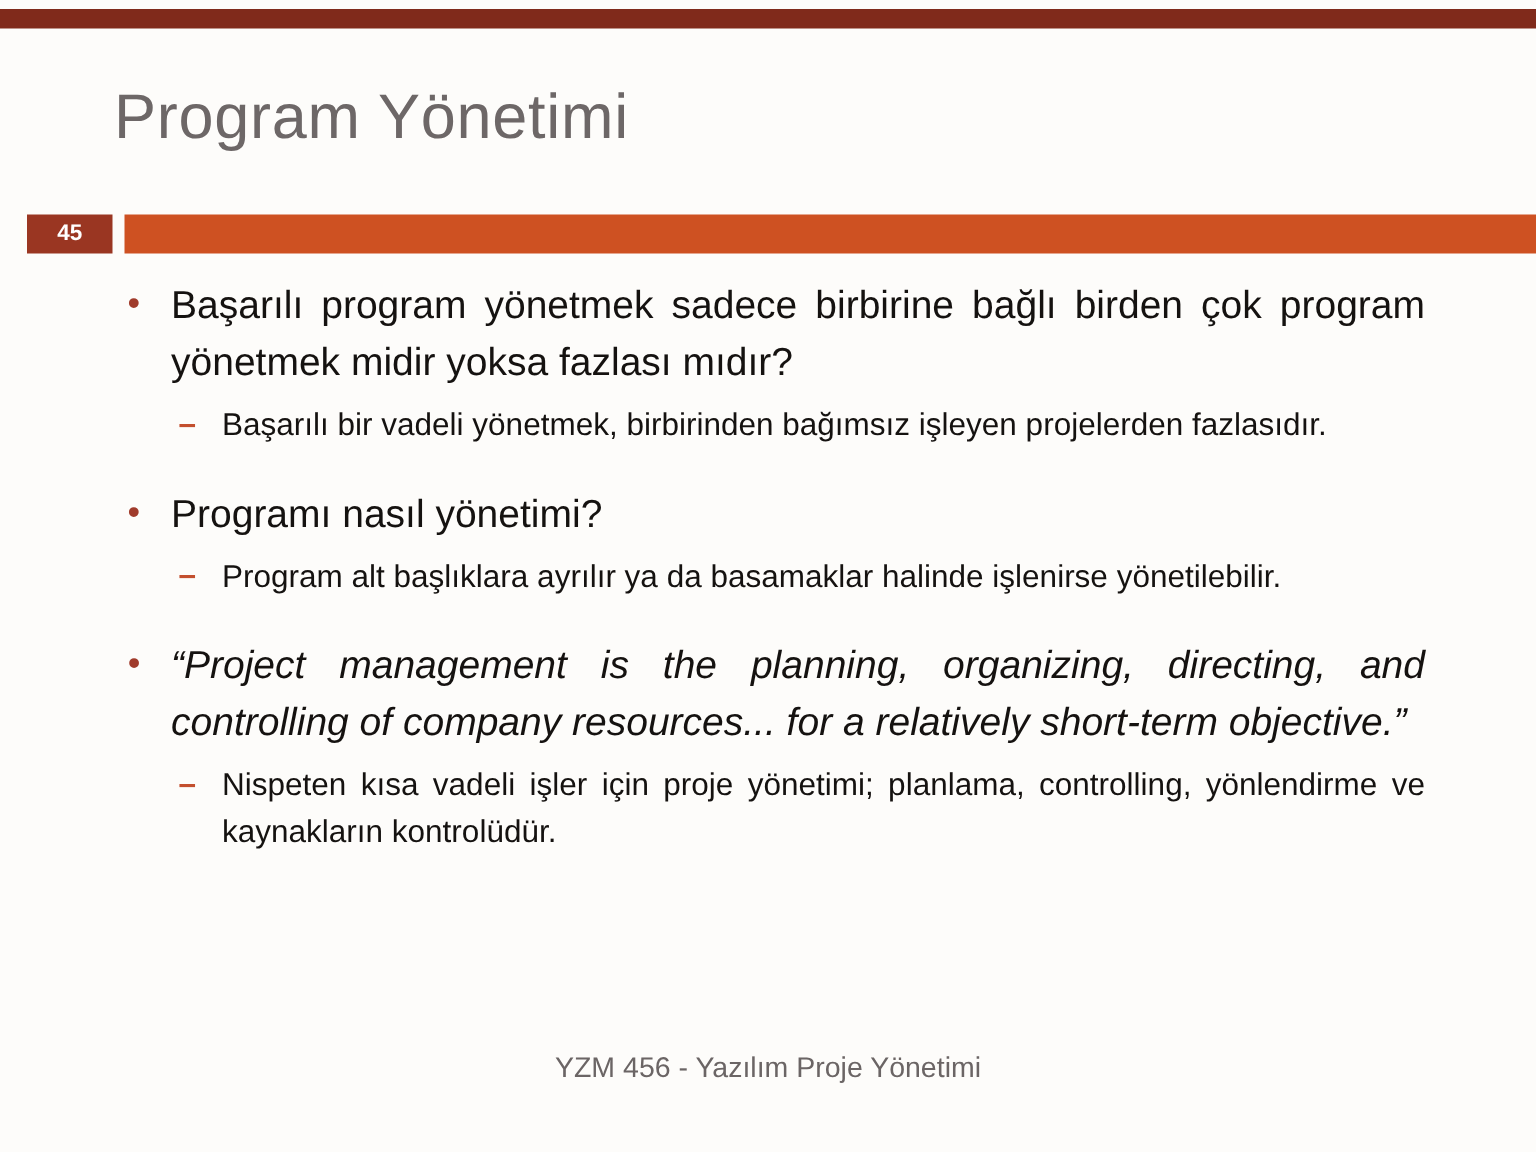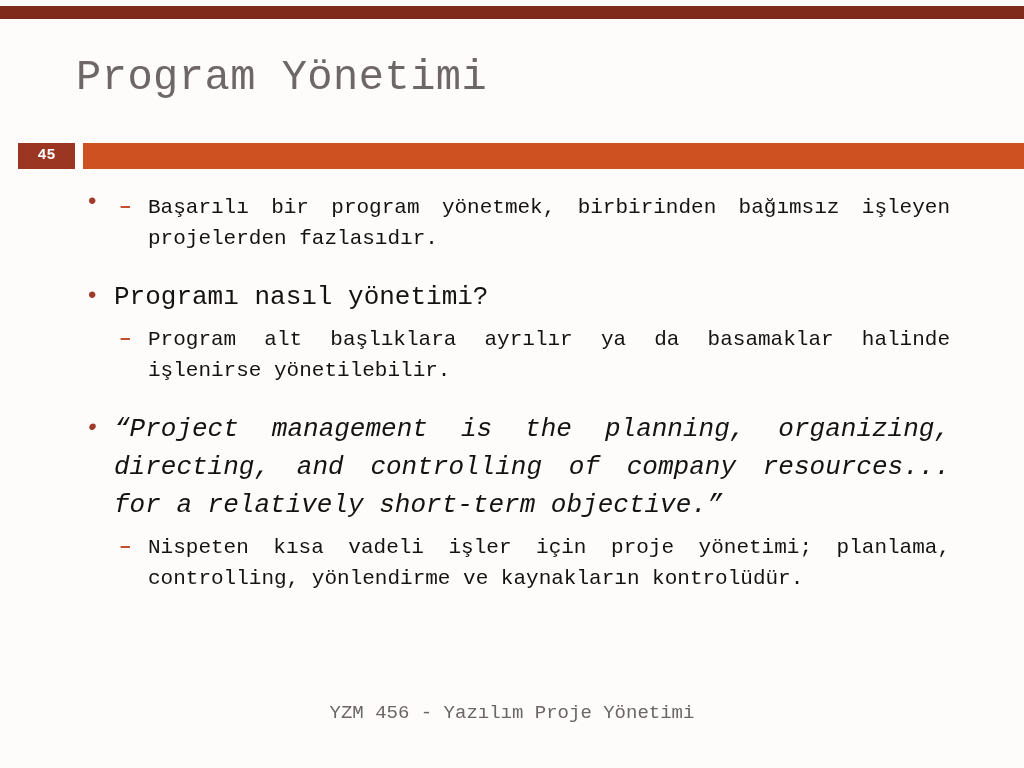--- a/index.html
+++ b/index.html
@@ -14,21 +14,21 @@
     --background:#FDFCFA;
   }
   html,body{margin:0;padding:0;}
   body{background:#e8e8e8;}
   .slide{
     position:relative;
     width:1024px;height:768px;
     margin:0 auto;
     background:var(--background);
     overflow:hidden;
-    font-family:Liberation Mono, monospace;
+    font-family:Liberation Sans, sans-serif;
   }
   .top-bar{
     position:absolute;left:0;top:6px;width:1024px;height:13px;
     background:var(--top-bar);
   }
   .slide-title{
     position:absolute;left:76px;top:54px;
     font-size:42px;line-height:1.15;
     color:var(--title-text);
     letter-spacing:0.5px;
@@ -92,25 +92,26 @@
 
   <div class="page-band">
     <div class="page-box">45</div>
     <div class="accent-bar"></div>
   </div>
 
   <div class="body-list">
 
     <div class="item l1 first">
       <span class="marker">•</span>
+      <span>Başarılı program yönetmek sadece birbirine bağlı birden çok program yönetmek midir yoksa fazlası mıdır?</span>
     </div>
 
     <div class="item l2">
       <span class="marker">–</span>
-      <span>Başarılı bir program yönetmek, birbirinden bağımsız işleyen projelerden fazlasıdır.</span>
+      <span>Başarılı bir vadeli yönetmek, birbirinden bağımsız işleyen projelerden fazlasıdır.</span>
     </div>
 
     <div class="item l1">
       <span class="marker">•</span>
       <span>Programı nasıl yönetimi?</span>
     </div>
 
     <div class="item l2">
       <span class="marker">–</span>
       <span>Program alt başlıklara ayrılır ya da basamaklar halinde işlenirse yönetilebilir.</span>

